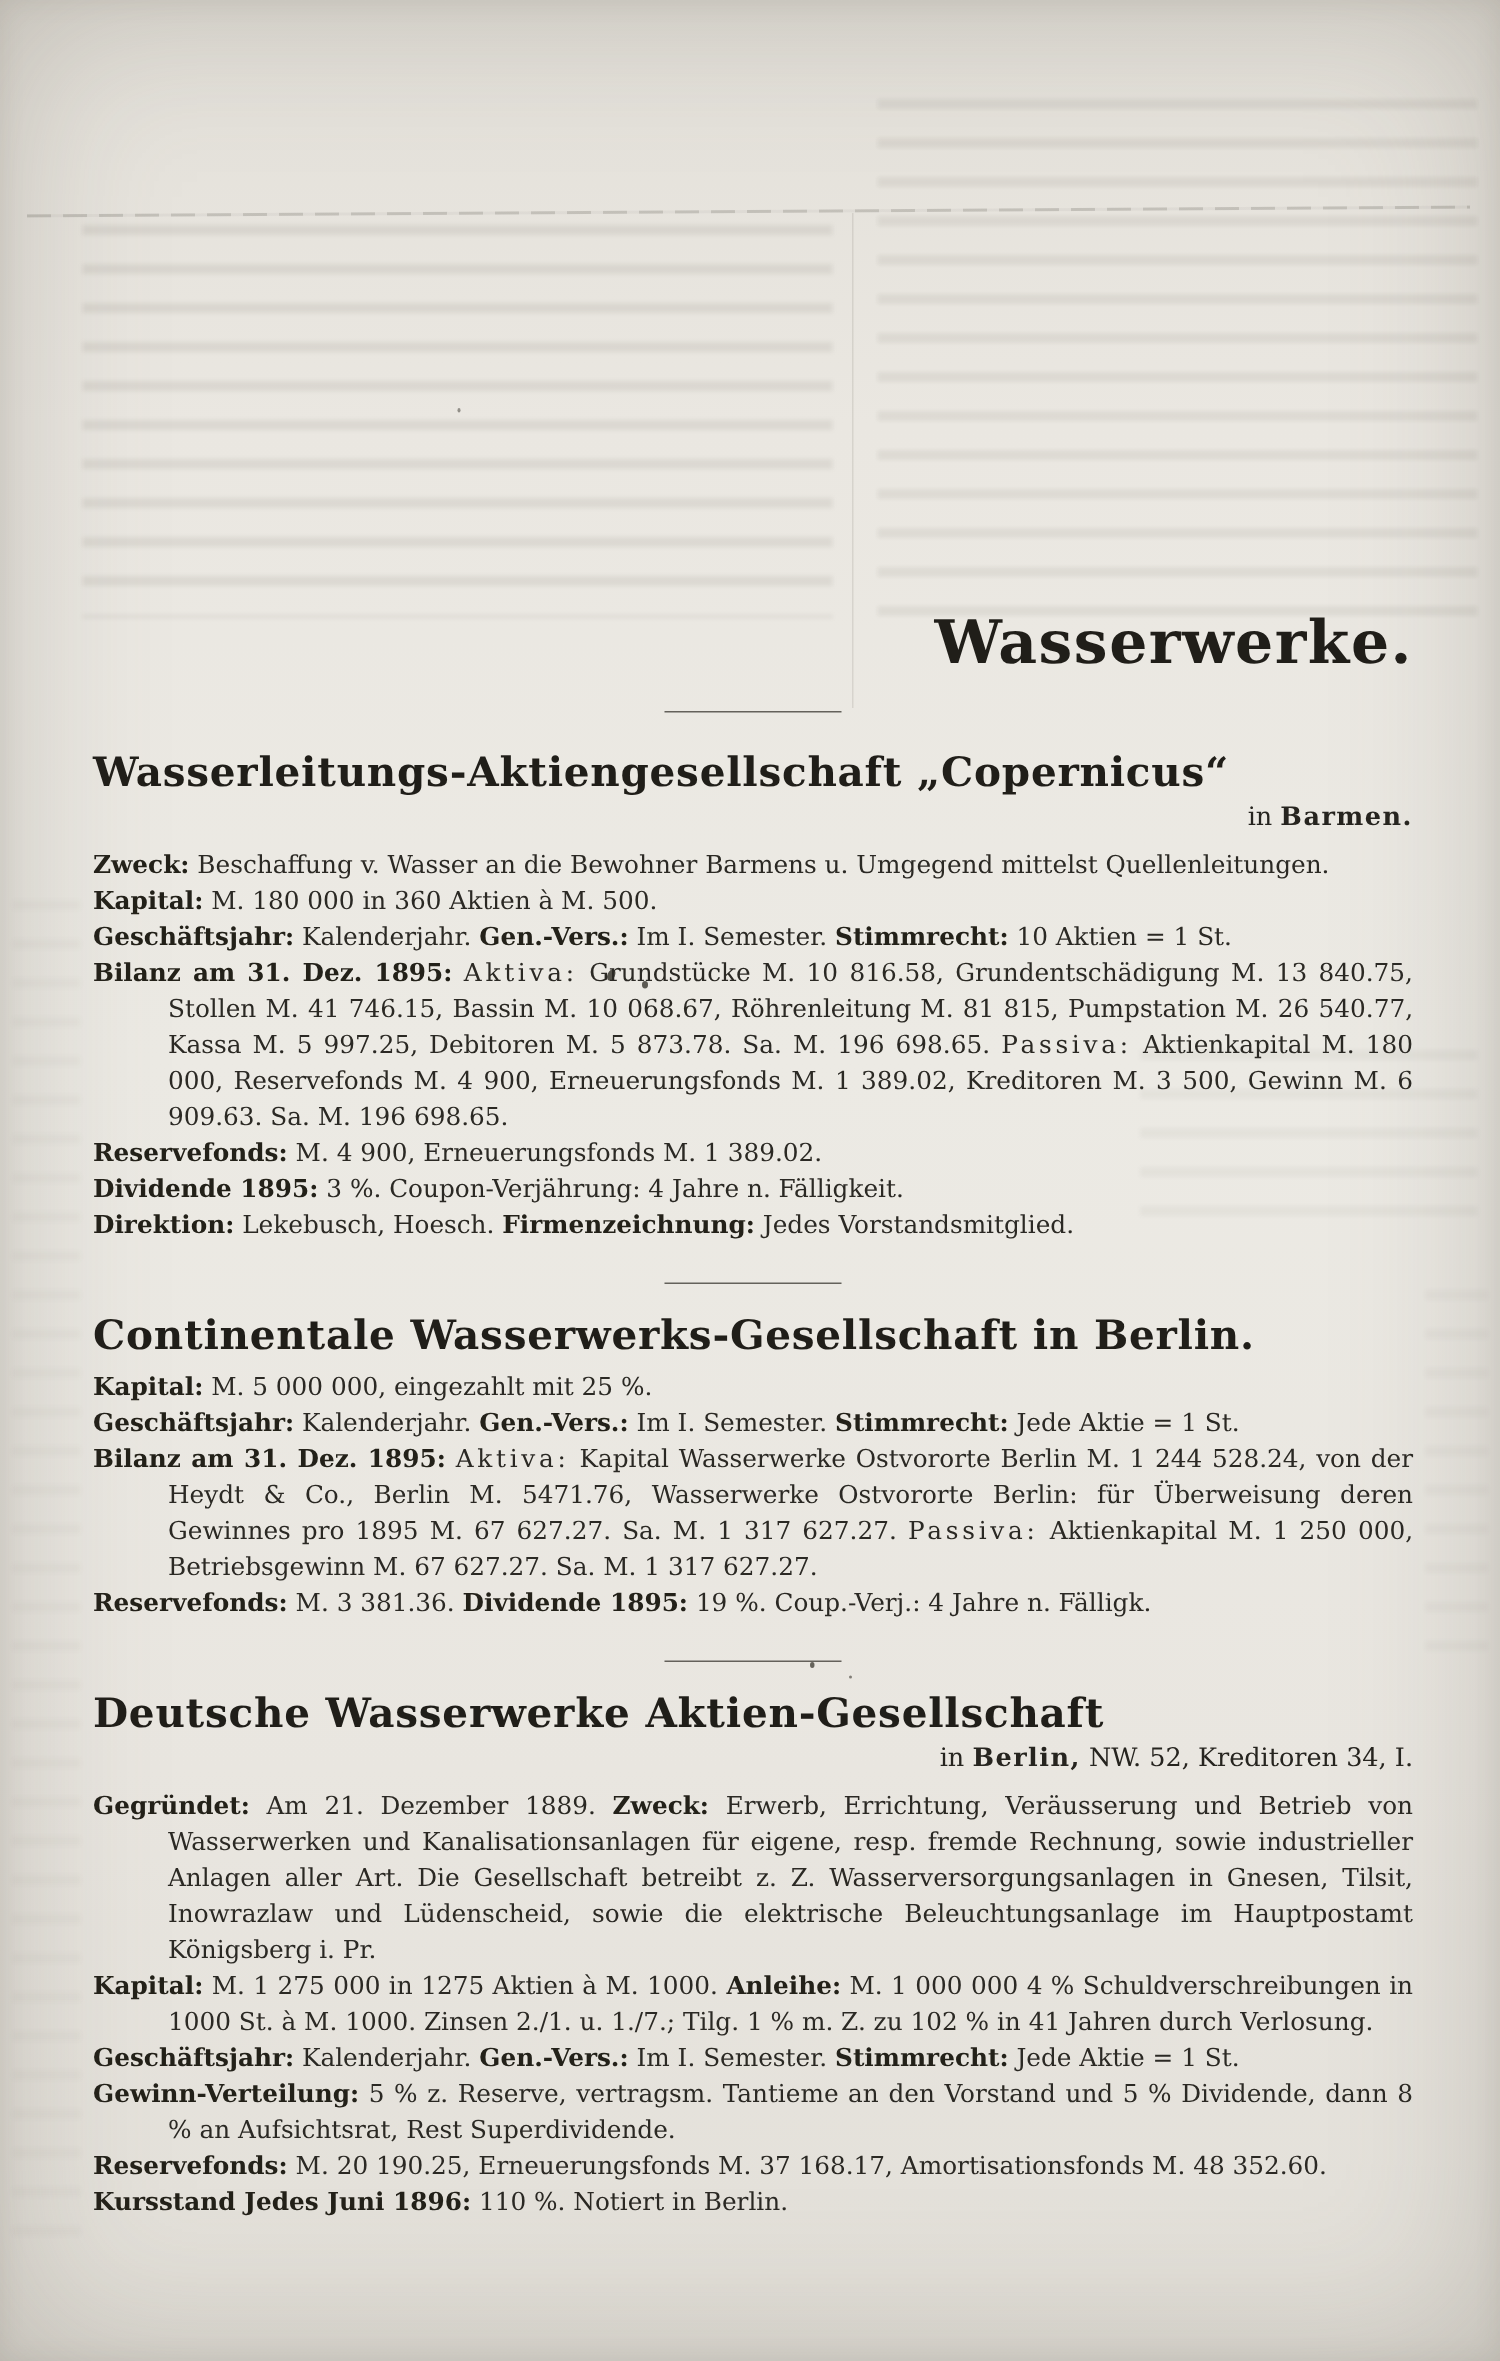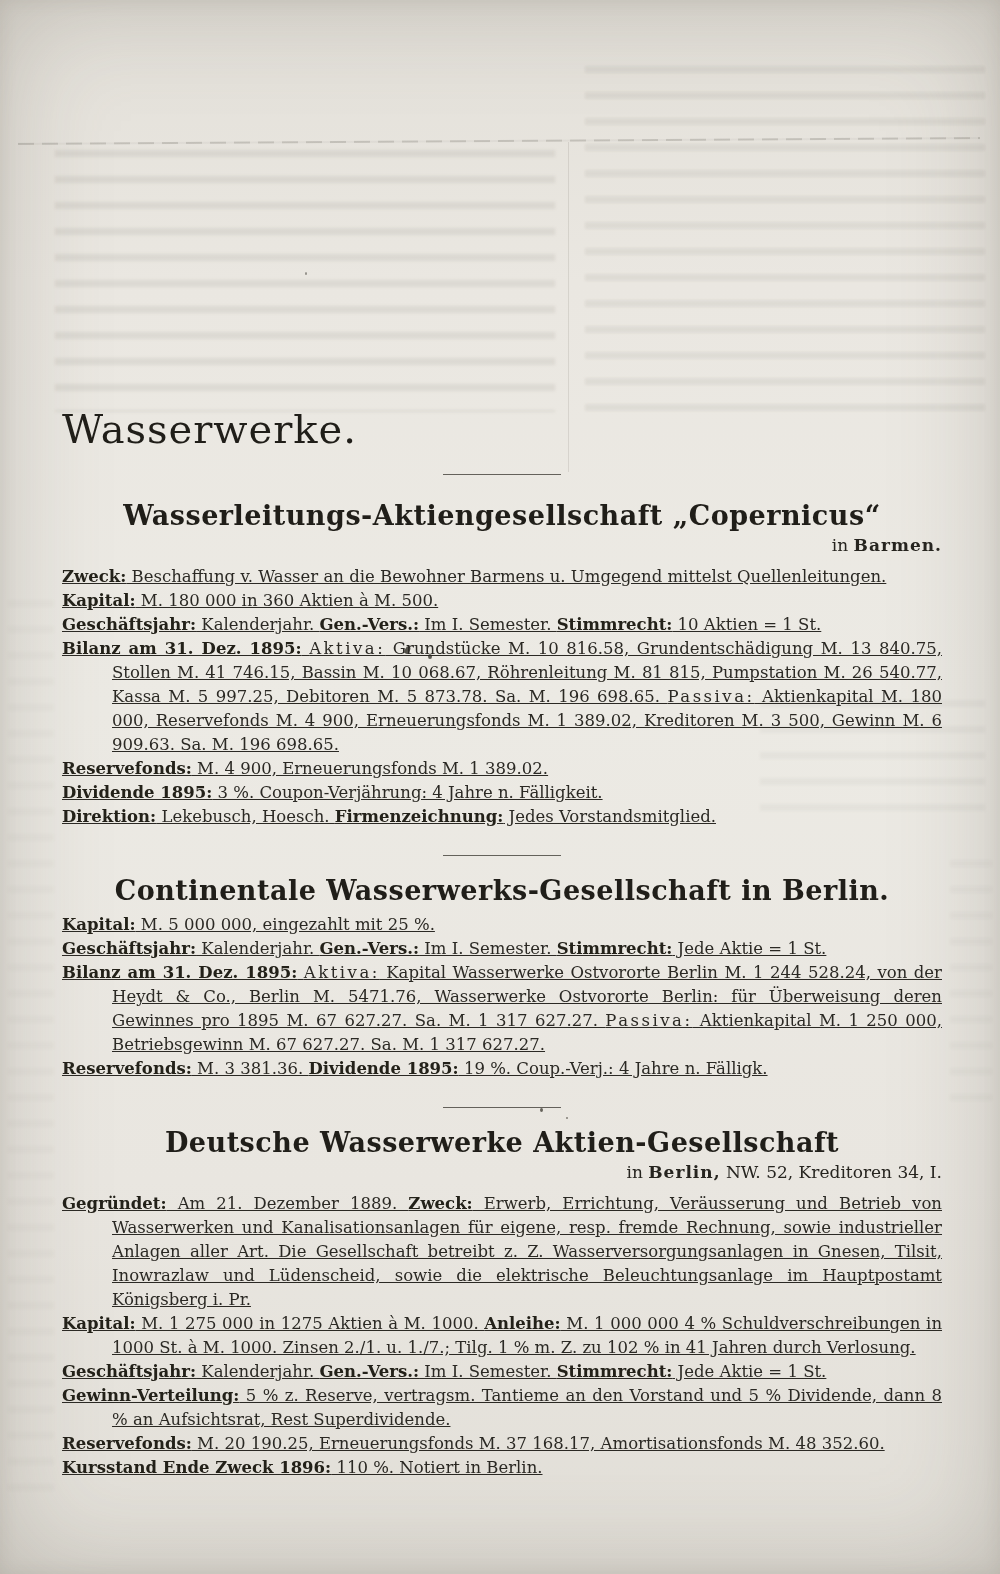--- a/index.html
+++ b/index.html
@@ -41,40 +41,40 @@
   .gb-right-mid { left: 760px; top: 700px; width: 225px; height: 120px; opacity: .55; }
   .gb-left-low  { left: 8px;  top: 600px; width: 46px; height: 900px; opacity: .35; }
   .gb-right-low { left: 950px; top: 860px; width: 42px; height: 260px; opacity: .4; }
   .speck { position: absolute; background: #3a372f; border-radius: 50%; z-index: 2; }
   
   main {
     position: relative; z-index: 1;
     padding: 406px 58px 0 62px;
   }
   h1 {
-    margin: 0; text-align: left;
-    font-size: 40px; line-height: 46px; font-weight: normal;
+    margin: 0; text-align: right;
+    font-size: 40px; line-height: 46px; font-weight: bold;
     letter-spacing: 1px; color: #201e19;
   }
   .title-rule, .section-rule {
     border: none; border-top: 1.5px solid rgba(55,52,45,0.75);
     width: 118px; margin: 22px auto 24px;
   }
   .section-rule { margin: 26px auto 18px; }
   h2 {
-    margin: 10px 0 2px; text-align: center;
+    margin: 10px 0 2px; text-align: left;
     font-size: 27px; line-height: 33px; font-weight: bold;
     color: #201e19; letter-spacing: 0.5px;
   }
   .company-subheading {
     text-align: right; font-size: 17px; line-height: 23px; margin-bottom: 8px;
     color: #26241f;
   }
   .company-subheading .sub-bold { font-weight: bold; letter-spacing: 1px; }
-  .entries { margin-top: 6px; text-decoration: underline; }
+  .entries { margin-top: 6px; }
   p.entry {
     margin: 0; padding-left: 50px; text-indent: -50px;
     font-size: 16.5px; line-height: 24px; text-align: justify;
     color: #2b2924;
   }
   p.entry .lbl { font-weight: bold; color: #232119; }
   p.entry .gsp { letter-spacing: 2.5px; }
 </style>
 </head>
 <body>
@@ -124,19 +124,19 @@
       <hr class="section-rule">
       <section>
         <h2>Deutsche Wasserwerke Aktien-Gesellschaft</h2>
         <div class="company-subheading"><span>in </span><span class="sub-bold">Berlin,</span><span> NW. 52, Kreditoren 34, I.</span></div>
         <div class="entries">
           <p class="entry"><span class="lbl">Gegründet:</span><span> Am 21. Dezember 1889. </span><span class="lbl">Zweck:</span><span> Erwerb, Errichtung, Veräusserung und Betrieb von Wasserwerken und Kanalisationsanlagen für eigene, resp. fremde Rechnung, sowie industrieller Anlagen aller Art. Die Gesellschaft betreibt z. Z. Wasserversorgungsanlagen in Gnesen, Tilsit, Inowrazlaw und Lüdenscheid, sowie die elektrische Beleuchtungsanlage im Hauptpostamt Königsberg i. Pr.</span></p>
           <p class="entry"><span class="lbl">Kapital:</span><span> M. 1 275 000 in 1275 Aktien à M. 1000. </span><span class="lbl">Anleihe:</span><span> M. 1 000 000 4 % Schuldverschreibungen in 1000 St. à M. 1000. Zinsen 2./1. u. 1./7.; Tilg. 1 % m. Z. zu 102 % in 41 Jahren durch Verlosung.</span></p>
           <p class="entry"><span class="lbl">Geschäftsjahr:</span><span> Kalenderjahr. </span><span class="lbl">Gen.-Vers.:</span><span> Im I. Semester. </span><span class="lbl">Stimmrecht:</span><span> Jede Aktie = 1 St.</span></p>
           <p class="entry"><span class="lbl">Gewinn-Verteilung:</span><span> 5 % z. Reserve, vertragsm. Tantieme an den Vorstand und 5 % Dividende, dann 8 % an Aufsichtsrat, Rest Superdividende.</span></p>
           <p class="entry"><span class="lbl">Reservefonds:</span><span> M. 20 190.25, Erneuerungsfonds M. 37 168.17, Amortisationsfonds M. 48 352.60.</span></p>
-          <p class="entry"><span class="lbl">Kursstand Ende Zweck 1896:</span><span> 110 %. Notiert in Berlin.</span></p>
+          <p class="entry"><span class="lbl">Kursstand Jedes Juni 1896:</span><span> 110 %. Notiert in Berlin.</span></p>
         </div>
       </section>
     </div>
 </main>
 
 <div class="vignette"></div>
 
 </body></html>

